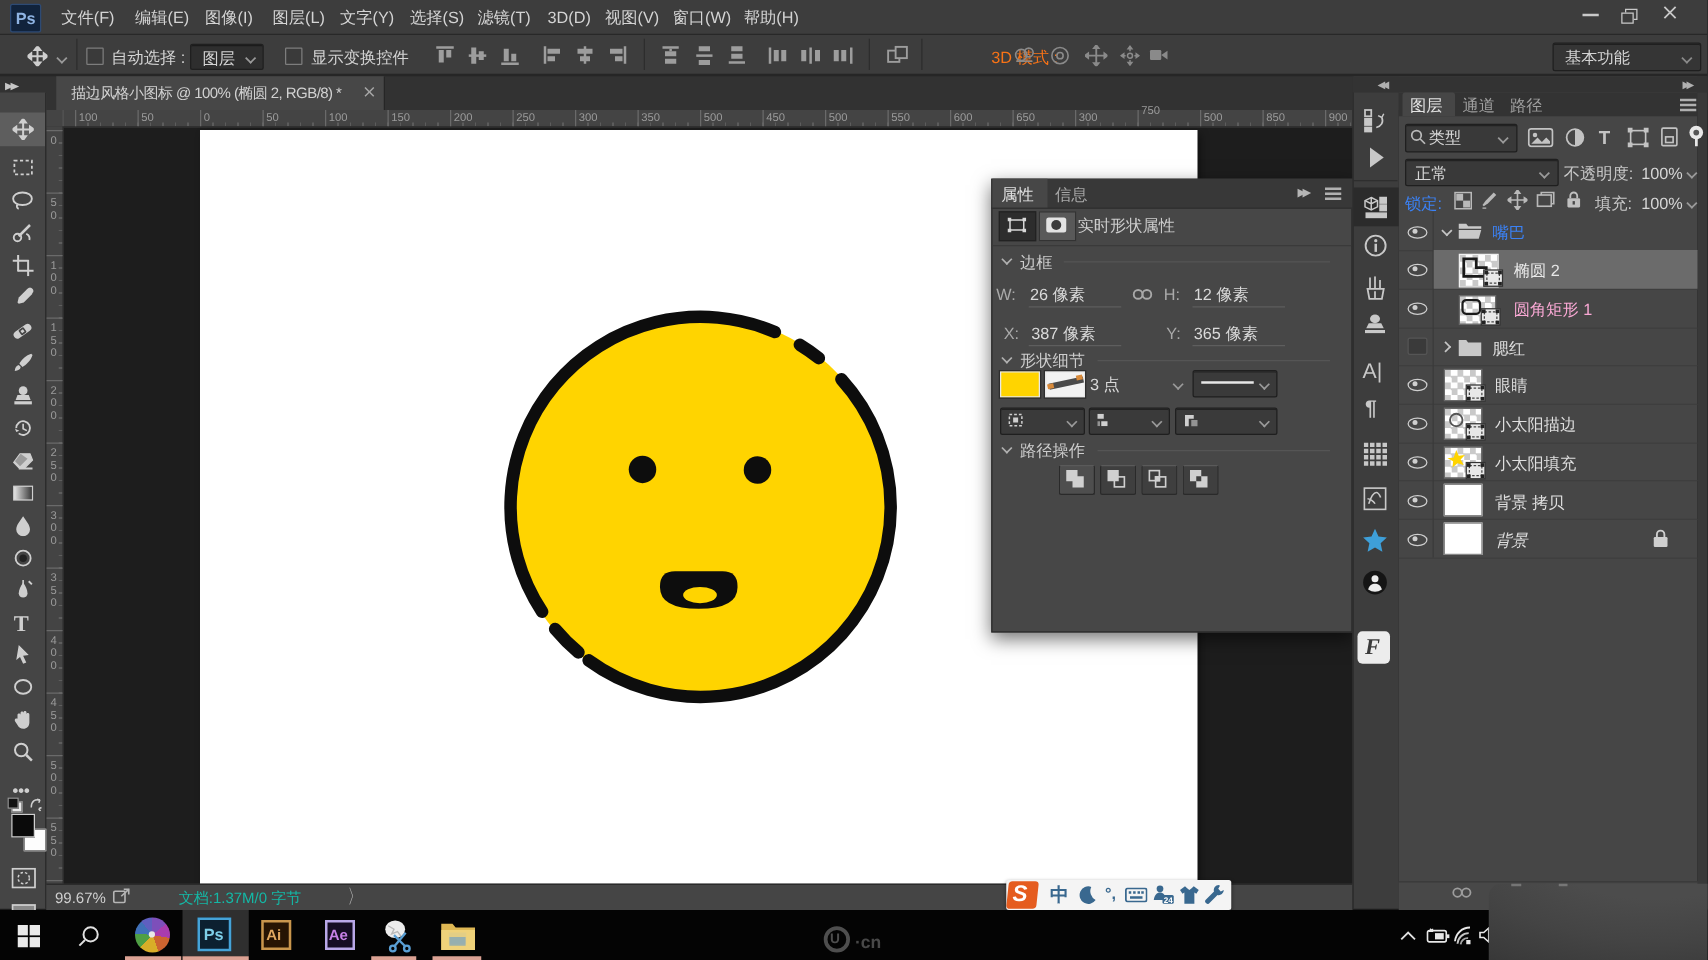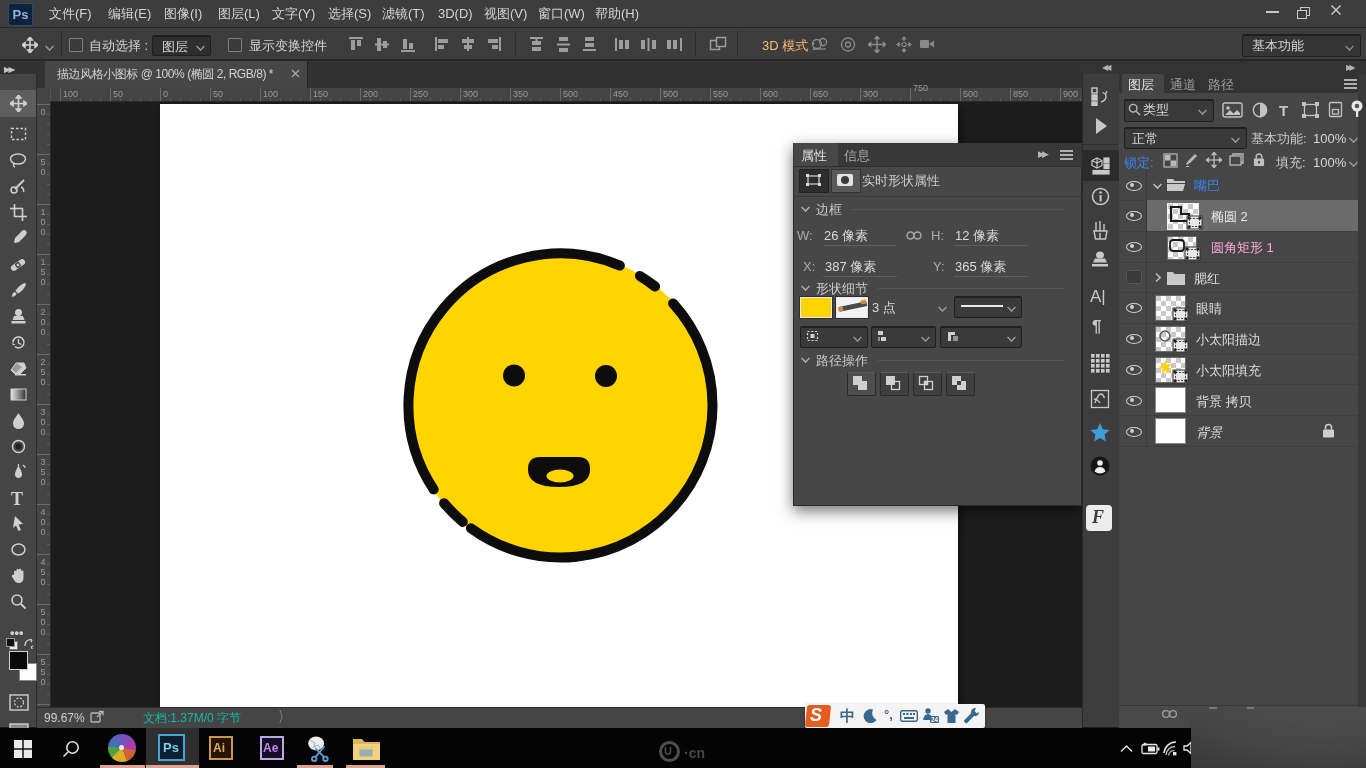--- a/index.html
+++ b/index.html
@@ -145,21 +145,21 @@
   </svg>
 <div class="sep" style="left:515px;top:31px;height:25px"></div>
 <div class="sep" style="left:695px;top:31px;height:25px"></div>
 <div class="sep" style="left:737px;top:31px;height:25px"></div>
 <svg class="a" style="left:709px;top:36px" width="18" height="17" viewBox="0 0 18 17">
     <g fill="none" stroke="#9d9d9d" stroke-width="1.5">
       <rect x="1.5" y="4.5" width="9" height="9"></rect>
       <rect x="7.5" y="1.5" width="9" height="9" fill="#3d3d3d"></rect>
     </g>
   </svg>
-<div class="t" style="left:762px;top:39px;color:#fdba74">3D 模式 :</div>
+<div class="t" style="left:793px;top:39px;color:#f97316">3D 模式 :</div>
 <svg class="a" style="left:810px;top:36px" width="19" height="17" viewBox="0 0 19 17">
     <g fill="none" stroke="#8a8a8a" stroke-width="1.3">
       <circle cx="7" cy="8" r="4.5"></circle>
       <circle cx="13" cy="6" r="3.5"></circle>
       <path d="M3 13l13 0"></path>
     </g>
   </svg>
 <svg class="a" style="left:839px;top:36px" width="18" height="17" viewBox="0 0 18 17">
     <g fill="none" stroke="#8a8a8a" stroke-width="1.3">
       <circle cx="9" cy="8.5" r="6.5"></circle>
@@ -700,21 +700,21 @@
 <svg class="a" style="left:1349px;top:100px" width="14" height="18" viewBox="0 0 14 18">
     <g>
       <circle cx="8" cy="6" r="5.5" fill="#e8e8e8"></circle>
       <rect x="7" y="11" width="2.2" height="6" fill="#e8e8e8"></rect>
       <circle cx="8" cy="6" r="2.3" fill="#555"></circle>
     </g>
   </svg>
 <div class="ibx" style="left:1124px;top:127px;width:121px;height:20px;background:#393939"></div>
 <div class="t" style="left:1132px;top:132px;color:#d6d6d6">正常</div>
 <div class="chv" style="left:1231px;top:134px;border-color:#9a9a9a"></div>
-<div class="t" style="left:1251px;top:132px;color:#c9c9c9">基本功能:</div>
+<div class="t" style="left:1251px;top:132px;color:#c9c9c9">不透明度:</div>
 <div class="t" style="left:1313px;top:132px;color:#d6d6d6">100%</div>
 <div class="chv" style="left:1349px;top:134px;border-color:#9a9a9a"></div>
 <div class="t" style="left:1124px;top:156px;color:#3b82f6">锁定:</div>
 <svg class="a" style="left:1163px;top:153px" width="15" height="15" viewBox="0 0 15 15">
     <g fill="#b9b9b9">
       <rect x="1" y="1" width="13" height="13" fill="none" stroke="#b9b9b9" stroke-width="1.2"></rect>
       <rect x="2" y="2" width="5.5" height="5.5"></rect>
       <rect x="7.5" y="7.5" width="5.5" height="5.5"></rect>
     </g>
   </svg>

